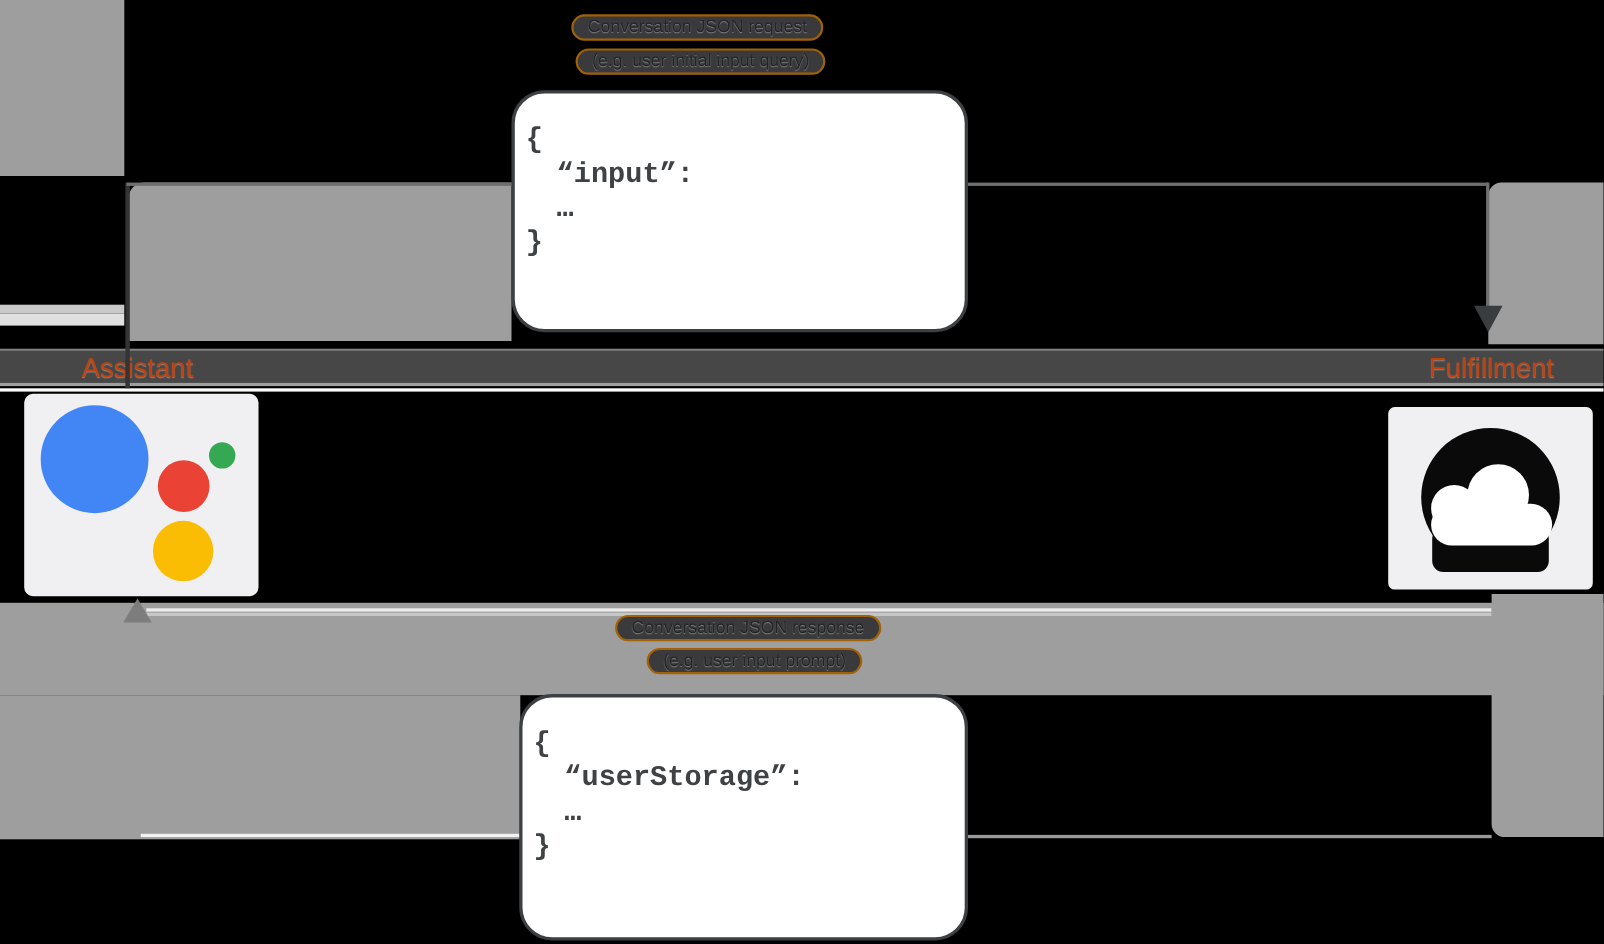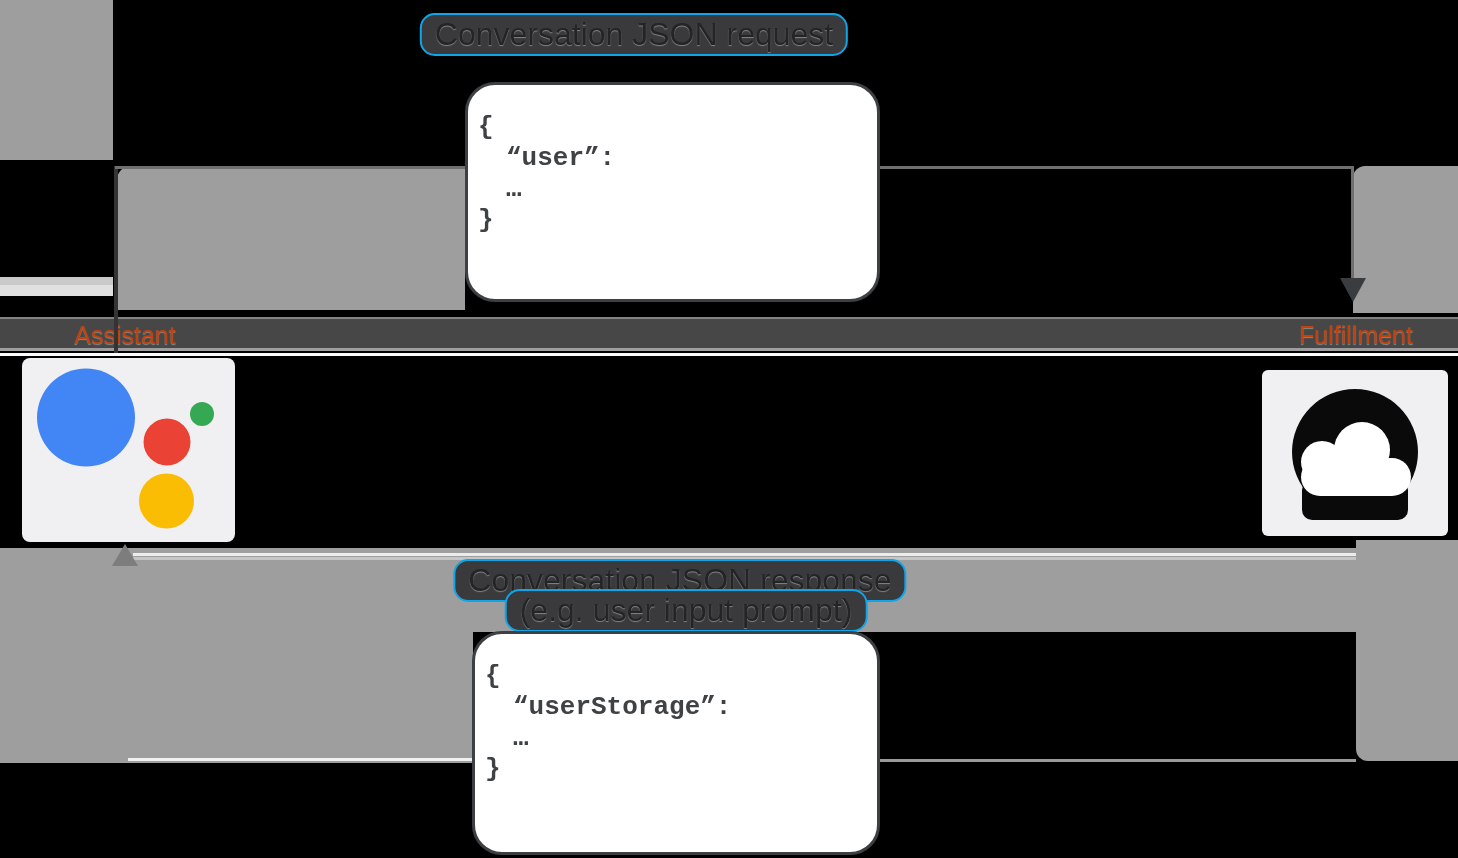--- a/index.html
+++ b/index.html
@@ -39,22 +39,22 @@
   #arrowhead-down{left:1340px;top:278px;width:0;height:0;
     border-left:13px solid transparent;border-right:13px solid transparent;
     border-top:24px solid #3a3d40;}
   #line-bottom-h1{left:128px;top:758px;width:345px;height:3px;background:#f2f2f2;}
   #line-bottom-h2{left:473px;top:759px;width:883px;height:3px;background:#9a9a9a;}
   #arrowhead-up{left:112px;top:544px;width:0;height:0;
     border-left:13px solid transparent;border-right:13px solid transparent;
     border-bottom:22px solid #7d7d7d;}
 
   
-  .pill{transform:translateX(-50%);background:#3a3a3c;border:2px solid #0ea5e9;
-        border-radius:15px;padding:1px 13px;font-size:32px;color:#222426;
+  .pill{transform:translateX(-50%);background:#3a3a3c;border:2px solid #a16207;
+        border-radius:15px;padding:1px 13px;font-size:16px;color:#222426;
         text-shadow:0 1px 1px rgba(255,255,255,.38);white-space:nowrap;}
   #pill-req-1{left:634px;top:13px;}
   #pill-req-2{left:637px;top:44px;}
   #pill-res-1{left:680px;top:559px;text-align:right;}
   #pill-res-2{left:686px;top:589px;}
 
   
   #card-assistant{left:22px;top:358px;width:213px;height:184px;background:#f0f0f2;
                   border-radius:8px;}
   #card-fulfillment{left:1262px;top:370px;width:186px;height:166px;background:#f0f0f2;
@@ -96,20 +96,21 @@
   <div class="abs" id="line-top-vleft"></div>
   <div class="abs" id="line-top-h"></div>
   <div class="abs" id="line-top-vright"></div>
   <div class="abs" id="arrowhead-down"></div>
 
   <div class="abs" id="line-bottom-h2"></div>
   <div class="abs" id="line-bottom-h1"></div>
   <div class="abs" id="arrowhead-up"></div>
 
   <div class="abs pill" id="pill-req-1">Conversation JSON request</div>
+  <div class="abs pill" id="pill-req-2">(e.g. user initial input query)</div>
 
   <div class="abs pill" id="pill-res-1">Conversation JSON response</div>
   <div class="abs pill" id="pill-res-2">(e.g. user input prompt)</div>
 
   <div class="abs" id="card-assistant">
     <svg width="213" height="184" viewBox="0 0 213 184">
       <circle cx="64" cy="59.5" r="49" fill="#4285f4"></circle>
       <circle cx="180" cy="56" r="12" fill="#34a853"></circle>
       <circle cx="145" cy="84" r="23.5" fill="#ea4335"></circle>
       <circle cx="144.5" cy="143" r="27.5" fill="#fbbc04"></circle>
@@ -122,20 +123,20 @@
         <circle cx="81" cy="64" r="63" fill="#0a0a0a"></circle>
         <rect x="28" y="92" width="106" height="40" rx="10" fill="#0a0a0a"></rect>
         <circle cx="48" cy="74" r="21" fill="#ffffff"></circle>
         <circle cx="88" cy="62" r="28" fill="#ffffff"></circle>
         <rect x="27" y="70" width="110" height="38" rx="19" fill="#ffffff"></rect>
       </g>
     </svg>
   </div>
 
   <div class="abs json-box" id="json-box-request">
-    <pre class="json-pre"><span class="json-line">{</span><span class="json-line json-indent">“user”:</span><span class="json-line json-indent">…</span><span class="json-line">}</span></pre>
+    <pre class="json-pre"><span class="json-line">{</span><span class="json-line json-indent">“input”:</span><span class="json-line json-indent">…</span><span class="json-line">}</span></pre>
   </div>
 
   <div class="abs json-box" id="json-box-response">
     <pre class="json-pre"><span class="json-line">{</span><span class="json-line json-indent">“userStorage”:</span><span class="json-line json-indent">…</span><span class="json-line">}</span></pre>
   </div>
 
 </div>
 
 </body></html>

